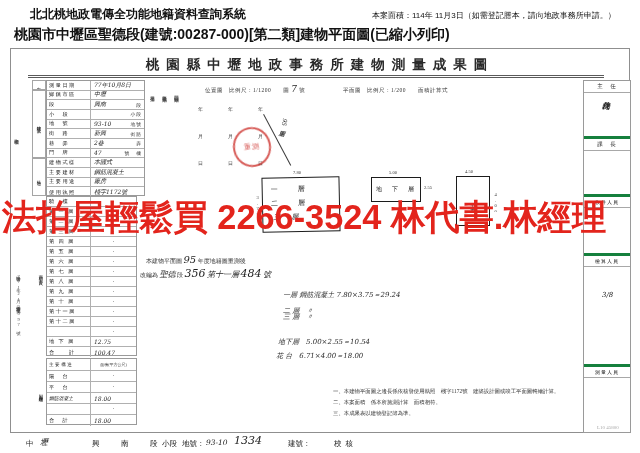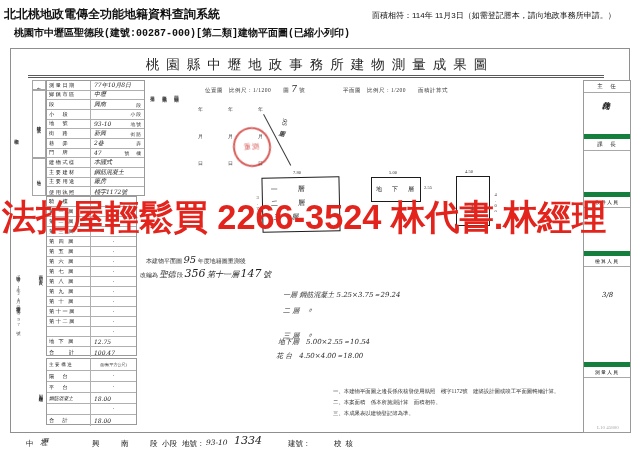--- a/index.html
+++ b/index.html
@@ -2,24 +2,24 @@
 <html><head>
 <meta charset="utf-8">
 <style>
   html,body{margin:0;padding:0;}
   body{width:640px;height:453px;position:relative;overflow:hidden;background:#ffffff;
        font-family:"Liberation Serif","DejaVu Serif",serif;color:#222;}
   .abs{position:absolute;box-sizing:border-box;}
   
   .hdr1{font-family:"Liberation Sans",sans-serif;font-weight:bold;font-size:12px;color:#111;white-space:nowrap;}
   .hdrdate{font-family:"Liberation Sans",sans-serif;font-size:8px;color:#111;white-space:nowrap;}
-  .hdr2{font-family:Liberation Mono, monospace;font-weight:bold;font-size:10px;color:#111;white-space:nowrap;}
+  .hdr2{font-family:Liberation Sans, sans-serif;font-weight:bold;font-size:14px;color:#111;white-space:nowrap;}
   
   .scan{border:1px solid #8f8f8f;background:#fff;}
-  .ftitle{font-size:13.5px;font-weight:400;letter-spacing:7px;color:#2a2a2a;text-align:center;white-space:nowrap;}
+  .ftitle{font-size:13.5px;font-weight:700;letter-spacing:7px;color:#2a2a2a;text-align:center;white-space:nowrap;}
   .dline{border-top:1px solid #5a5a5a;border-bottom:1px solid #5a5a5a;height:3px;}
   .scale{font-size:5.5px;color:#333;white-space:nowrap;letter-spacing:.5px;}
   .hand{font-style:italic;color:#1f1f1f;font-family:"DejaVu Serif",serif;}
   
   .tbl{border:1px solid #9a9a9a;background:#fff;}
   .trow{display:flex;border-bottom:1px solid #b0b0b0;box-sizing:border-box;}
   .trow:last-child{border-bottom:none;}
   .ta-row{height:9.67px;}
   .fl-row{height:10px;}
   .at-row{height:11px;}
@@ -39,32 +39,32 @@
   .dim{font-size:4.5px;color:#333;white-space:nowrap;}
   .planline{font-size:7px;letter-spacing:2px;color:#222;white-space:nowrap;}
   .stamp{border:2px solid rgba(202,38,32,.75);border-radius:50%;transform:rotate(-12deg);
          display:flex;align-items:center;justify-content:center;filter:blur(.2px);}
   .stamptxt{color:rgba(202,38,32,.8);font-size:7px;letter-spacing:1px;transform:rotate(8deg);}
   .hn{font-style:italic;font-size:7px;color:#2b2b2b;white-space:nowrap;font-family:"DejaVu Serif",serif;}
   
   .offwrap{border:1px solid #9a9a9a;background:#fff;}
   .offlbl{font-size:5.5px;letter-spacing:1px;text-align:center;border-bottom:1px solid #a8a8a8;color:#222;
           display:flex;align-items:center;justify-content:center;box-sizing:border-box;}
-  .offzone{border-bottom:5px solid #15803d;box-sizing:border-box;position:relative;}
+  .offzone{border-bottom:3px solid #15803d;box-sizing:border-box;position:relative;}
   .offzone:last-child{border-bottom:none;}
   .note{font-size:5.4px;color:#333;white-space:nowrap;}
   .bseg{font-size:7.5px;color:#222;white-space:nowrap;}
   .wm{font-family:"Liberation Sans",sans-serif;font-weight:800;font-size:35px;white-space:nowrap;
       transform:scaleX(.98);transform-origin:left center;letter-spacing:0;z-index:50;}
 </style>
 </head>
 <body>
 
-<div class="abs hdr1" style="left:4px;top:6px;">北北桃地政電傳全功能地籍資料查詢系統</div>
-<div class="abs hdrdate" style="left:372px;top:10px;">面積相符：114年 11月3日（如需登記謄本，請向地政事務所申請。）</div>
+<div class="abs hdr1" style="left:30px;top:6px;">北北桃地政電傳全功能地籍資料查詢系統</div>
+<div class="abs hdrdate" style="left:372px;top:10px;">本案面積：114年 11月3日（如需登記謄本，請向地政事務所申請。）</div>
 <div class="abs hdr2" style="left:14px;top:26px;">桃園市中壢區聖德段(建號:00287-000)[第二類]建物平面圖(已縮小列印)</div>
 
 <div class="abs scan" style="left:10px;top:48px;width:620px;height:385px;"></div>
 
 <div class="abs ftitle" style="left:120px;top:56px;width:400px;">桃園縣中壢地政事務所建物測量成果圖</div>
 <div class="abs dline" style="left:28px;top:75px;width:576px;"></div>
 
 <div class="abs scale" style="left:205px;top:84px;">
   <span>位置圖　比例尺：1/1200　　圖</span>
   <span class="hand" style="font-size:9px;">7</span>
@@ -342,28 +342,28 @@
   <span>本建物平面圖</span>
   <span class="hand" style="font-size:10px;">95</span>
   <span>年度地籍圖重測後</span>
 </div>
 <div class="abs" style="left:140px;top:267px;font-size:6px;color:#333;white-space:nowrap;">
   <span>改編為</span>
   <span class="hand" style="font-size:8px;">聖德</span>
   <span>段</span>
   <span class="hand" style="font-size:11px;">356</span>
   <span class="hand" style="font-size:8px;">第十一層</span>
-  <span class="hand" style="font-size:11px;">147</span>
+  <span class="hand" style="font-size:11px;">484</span>
   <span class="hand" style="font-size:8px;">號</span>
 </div>
-<div class="abs hn" style="left:283px;top:290px;">一層 鋼筋混凝土 5.25×3.75＝29.24</div>
+<div class="abs hn" style="left:283px;top:290px;">一層 鋼筋混凝土 7.80×3.75＝29.24</div>
 <div class="abs hn" style="left:283px;top:306px;">二 層　〃</div>
-<div class="abs hn" style="left:283px;top:331px;">三 層　〃</div>
+<div class="abs hn" style="left:283px;top:312px;">三 層　〃</div>
 <div class="abs hn" style="left:278px;top:337px;">地下層　5.00×2.55＝10.54</div>
-<div class="abs hn" style="left:276px;top:351px;">花 台　4.50×4.00＝18.00</div>
+<div class="abs hn" style="left:276px;top:351px;">花 台　6.71×4.00＝18.00</div>
 
 <div class="abs offwrap" style="left:583px;top:80px;width:48px;height:353px;">
   <div class="offlbl" style="height:12px;">主　任</div>
   <div class="offzone" style="height:46px;">
     <span class="hand abs" style="left:16px;top:2px;writing-mode:vertical-rl;font-size:8px;transform:rotate(5deg);">代為決行</span>
   </div>
   <div class="offlbl" style="height:12px;">課　長</div>
   <div class="offzone" style="height:46px;"></div>
   <div class="offlbl" style="height:11px;font-size:5px;">收件人員</div>
   <div class="offzone" style="height:48px;"></div>

